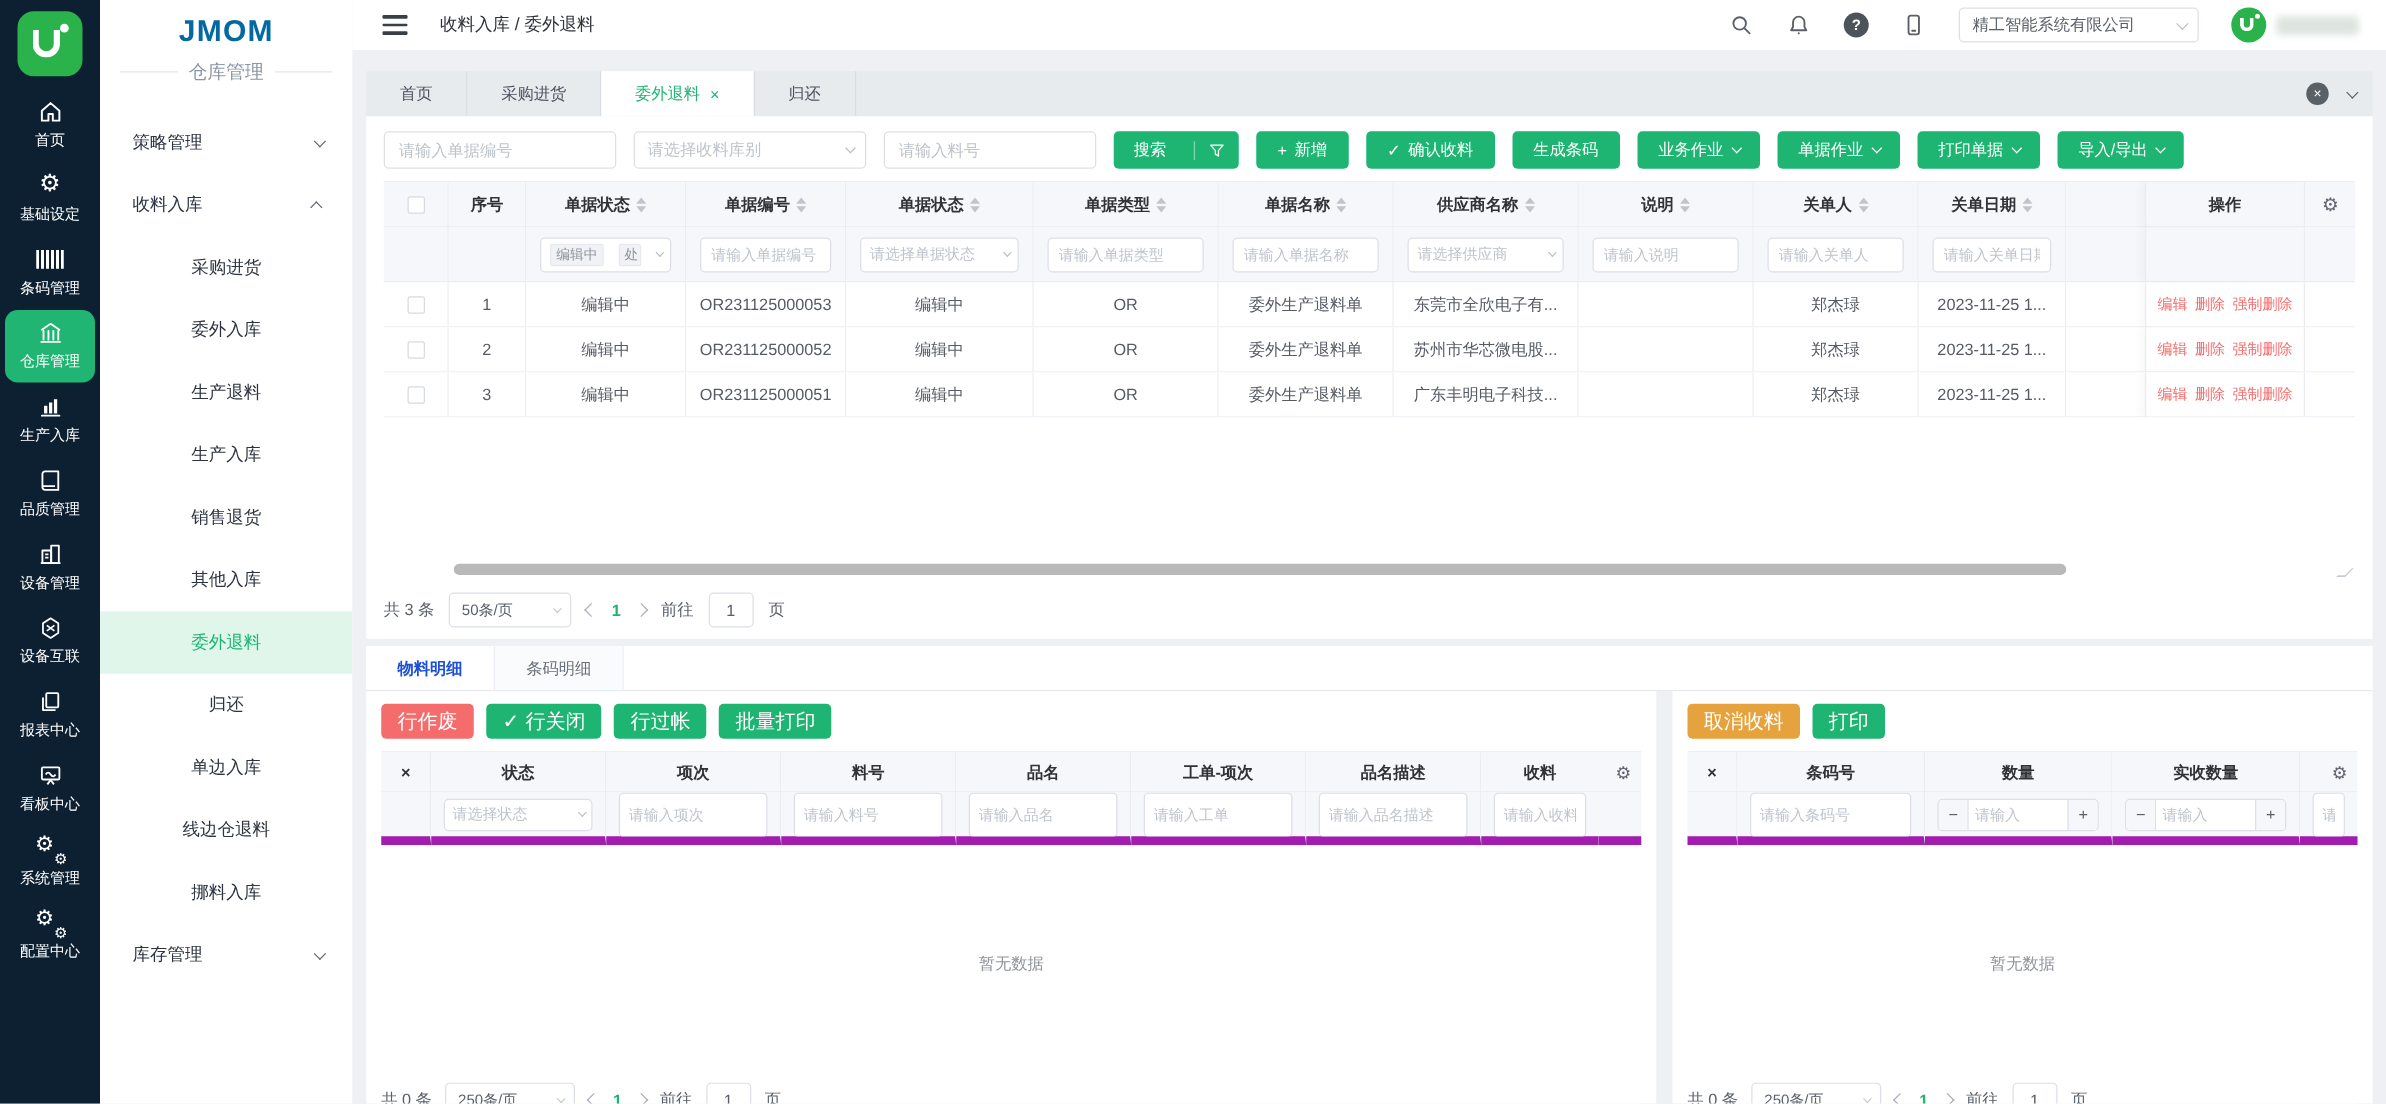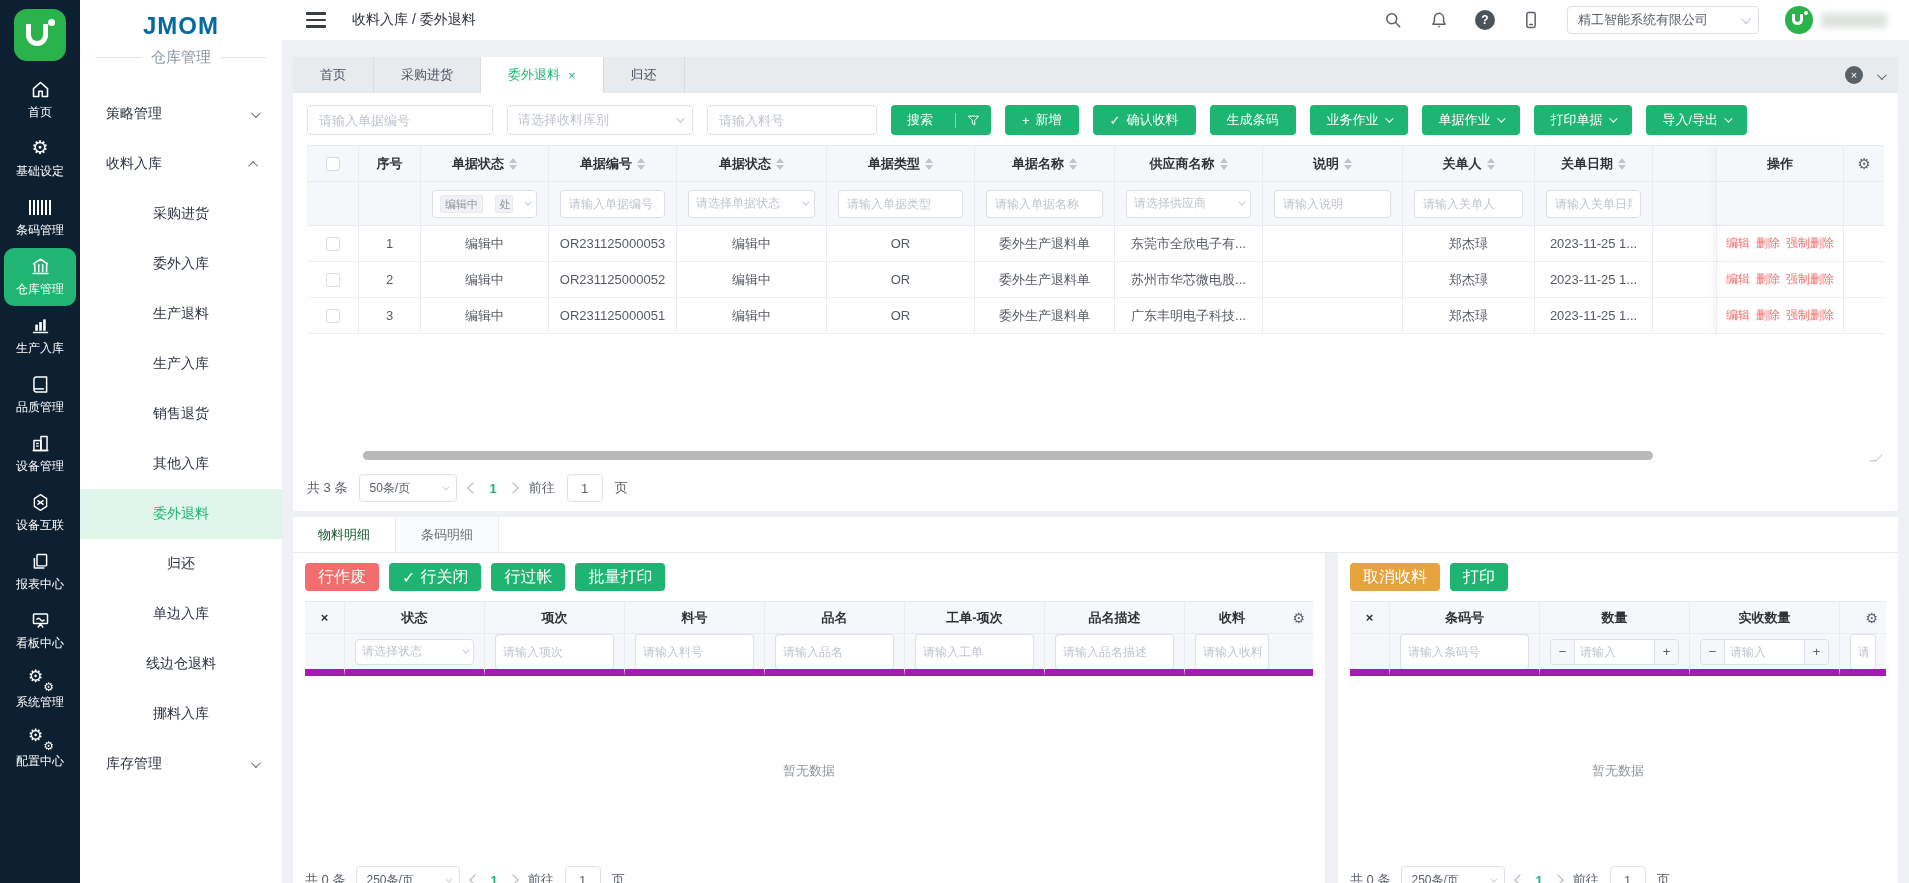--- a/index.html
+++ b/index.html
@@ -121,21 +121,21 @@
   .size-select .cv { border-color:#c4c9d1; width:5px; height:5px; }
   .pchev { width:8px; height:8px; cursor:pointer; }
   .pchev.left { border-left:1.8px solid #a9b0bb; border-bottom:1.8px solid #a9b0bb; transform:rotate(45deg); }
   .pchev.right { border-right:1.8px solid #a9b0bb; border-bottom:1.8px solid #a9b0bb; transform:rotate(-45deg); }
   .pg-cur { color:#1eb573; font-weight:bold; cursor:pointer; }
   .goto-input { width:36px; height:28px; border:1px solid #dcdfe6; border-radius:4px; text-align:center; font-size:13px; color:#5a6068; outline:none; }
 
   
   .detail-tabs { display:flex; height:36px; background:#fff; border-bottom:1px solid #e6e9ef; margin-top:6px; }
   .dtab { padding:0 25px; display:flex; align-items:center; font-size:13px; color:#6a707a; border-right:1px solid #e9edf2; cursor:pointer; background:#fafbfc; }
-  .dtab.active { background:#fff; color:#14532d; font-weight:normal; }
+  .dtab.active { background:#fff; color:#1d4ed8; font-weight:bold; }
   .dtab-rest { flex:1; background:#fff; }
   .panels { display:flex; gap:13px; background:#eef0f4; height:340px; }
   .panel { background:#fff; padding:10px 12px 0; display:flex; flex-direction:column; position:relative; }
   .panel.left { width:1032px; flex:none; }
   .panel.right { flex:1; min-width:0; }
   .panel-btns { display:flex; gap:10px; margin-bottom:10px; }
   .sbtn { height:28px; padding:0 13px; border-radius:4px; color:#fff; font-size:16px; display:inline-flex; align-items:center; gap:5px; cursor:pointer; border:none; white-space:nowrap; }
   .sbtn.red { background:#f56c6c; } .sbtn.green { background:#1eb573; } .sbtn.orange { background:#e6a23c; }
   .ptable { border-top:1px solid #e6e9ef; position:relative; }
   .prow { display:flex; }

